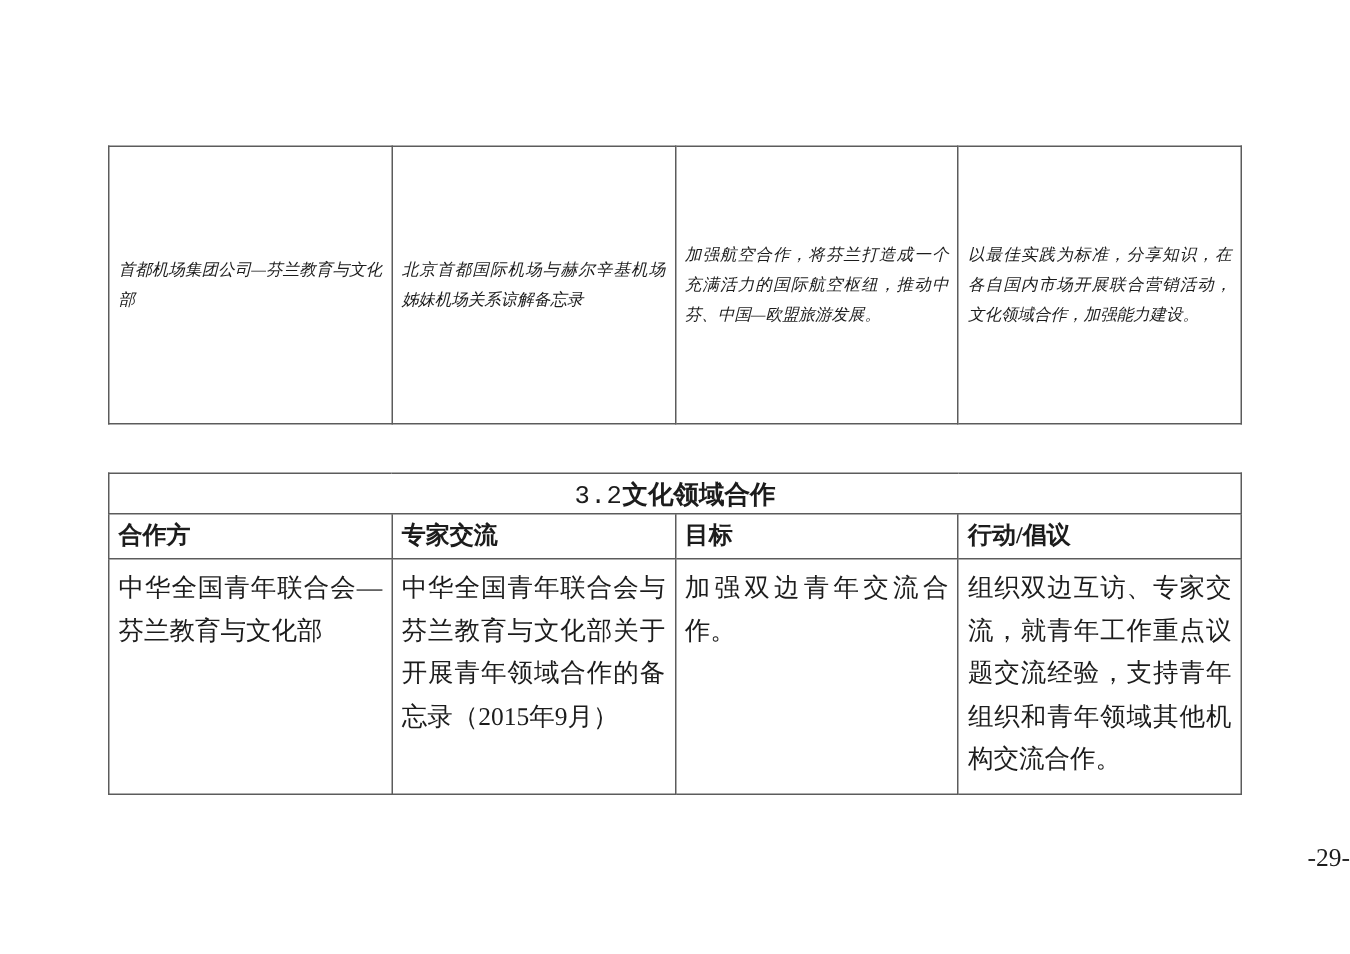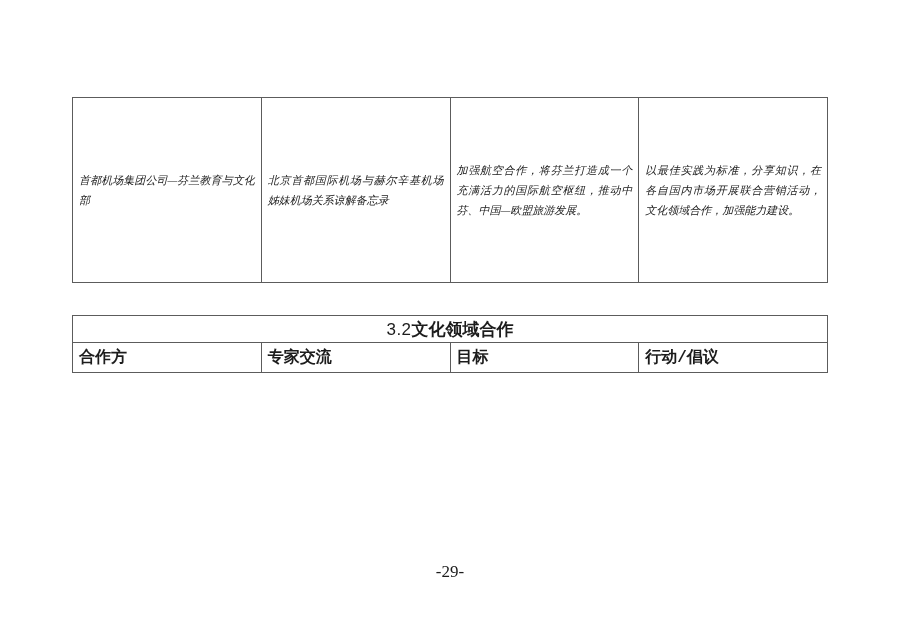--- a/index.html
+++ b/index.html
@@ -43,53 +43,53 @@
   
   .t2 { top: 315px; }
   .t2 .title-cell {
     height: 27px;
     text-align: center;
     vertical-align: middle;
     padding: 1px 0;
     font-size: 17px;
   }
   .title-number {
-    font-family: Liberation Sans, sans-serif;
+    font-family: Liberation Mono, monospace;
     font-weight: 400;
     letter-spacing: 0.5px;
   }
   .title-text {
     font-family: "Liberation Sans", sans-serif;
     font-weight: 700;
   }
   .t2 th {
     height: 30px;
     vertical-align: middle;
     text-align: left;
     padding: 2px 6px;
     font-size: 16px;
     font-weight: 700;
-    font-family: Liberation Mono, monospace;
+    font-family: Liberation Serif, serif;
   }
   .t2 .body-row td {
     height: 157px;
     vertical-align: top;
     padding: 5px 6px;
     font-size: 17px;
     line-height: 28.5px;
     text-align: justify;
     text-justify: inter-character;
     font-family: "Liberation Serif", serif;
   }
   .page-footer {
     position: absolute;
     top: 562px;
     left: 0;
     width: 900px;
-    text-align: center;
+    text-align: right;
     font-size: 17px;
     font-family: "Liberation Serif", serif;
     color: #1c1c1c;
   }
 </style>
 </head>
 <body>
 
 <div class="page">
 
@@ -122,18 +122,24 @@
         <td class="title-cell" colspan="4">
           <span class="title-number">3.2</span><span class="title-text">文化领域合作</span>
         </td>
       </tr>
       <tr>
         <th>合作方</th>
         <th>专家交流</th>
         <th>目标</th>
         <th>行动/倡议</th>
       </tr>
+      <tr class="body-row">
+        <td>中华全国青年联合会—芬兰教育与文化部</td>
+        <td>中华全国青年联合会与芬兰教育与文化部关于开展青年领域合作的备忘录（2015年9月）</td>
+        <td>加强双边青年交流合作。</td>
+        <td>组织双边互访、专家交流，就青年工作重点议题交流经验，支持青年组织和青年领域其他机构交流合作。</td>
+      </tr>
     </tbody>
   </table>
 
   <div class="page-footer">-29-</div>
 
 </div>
 
 </body></html>

